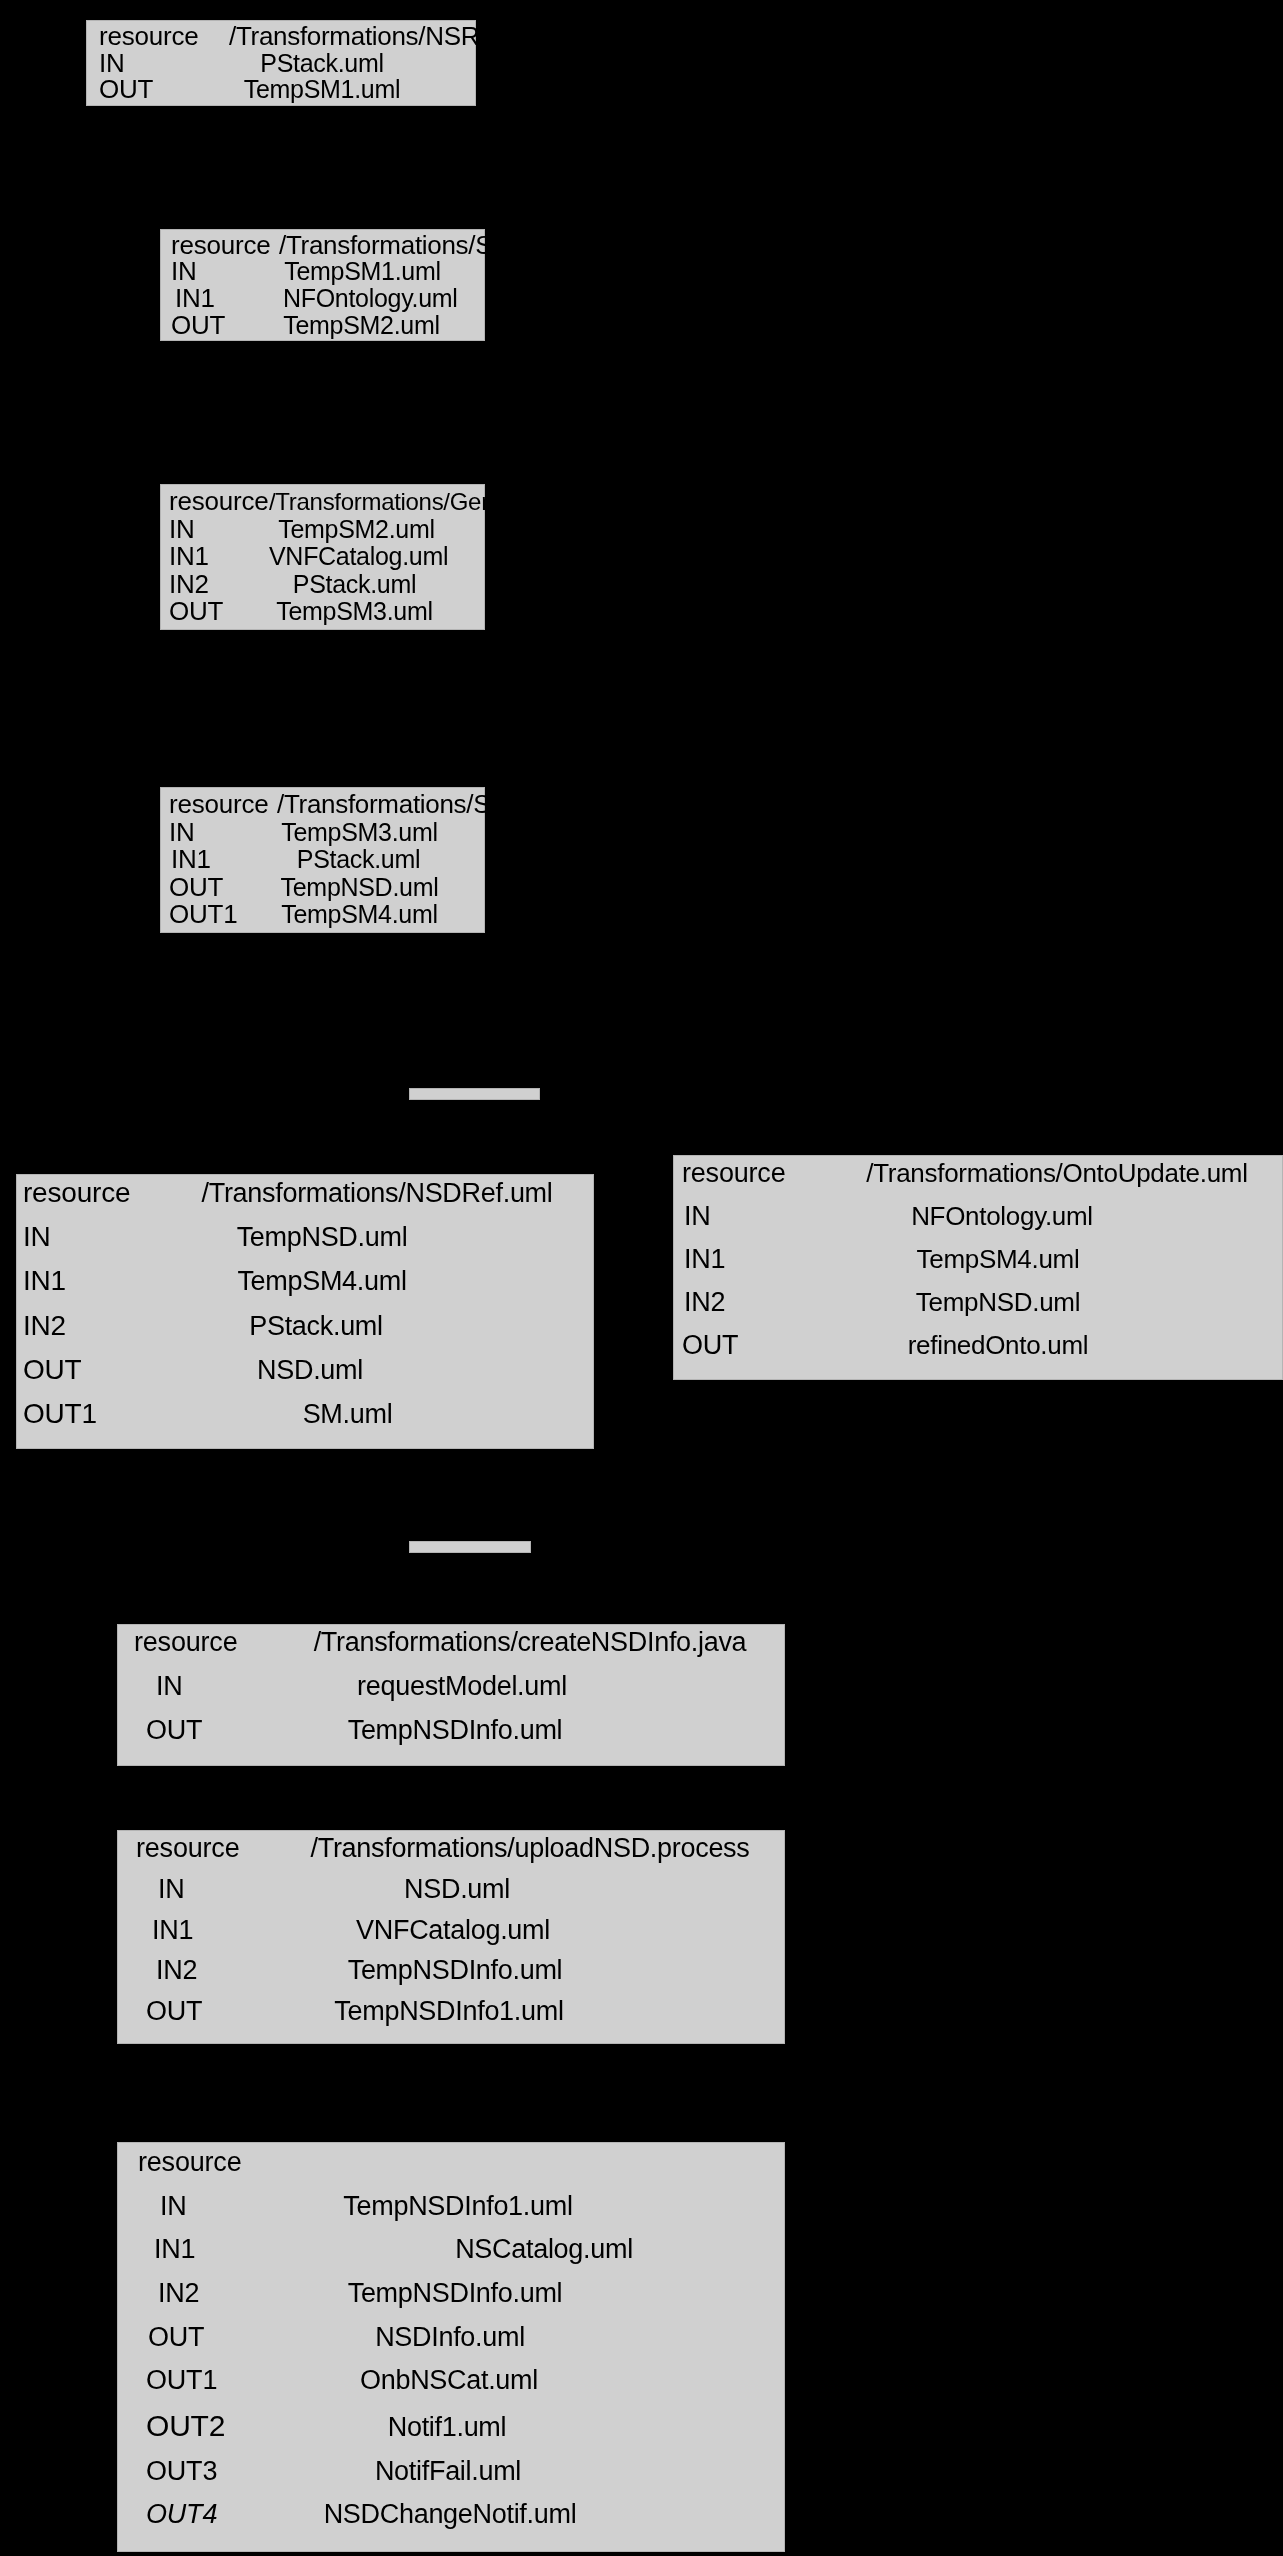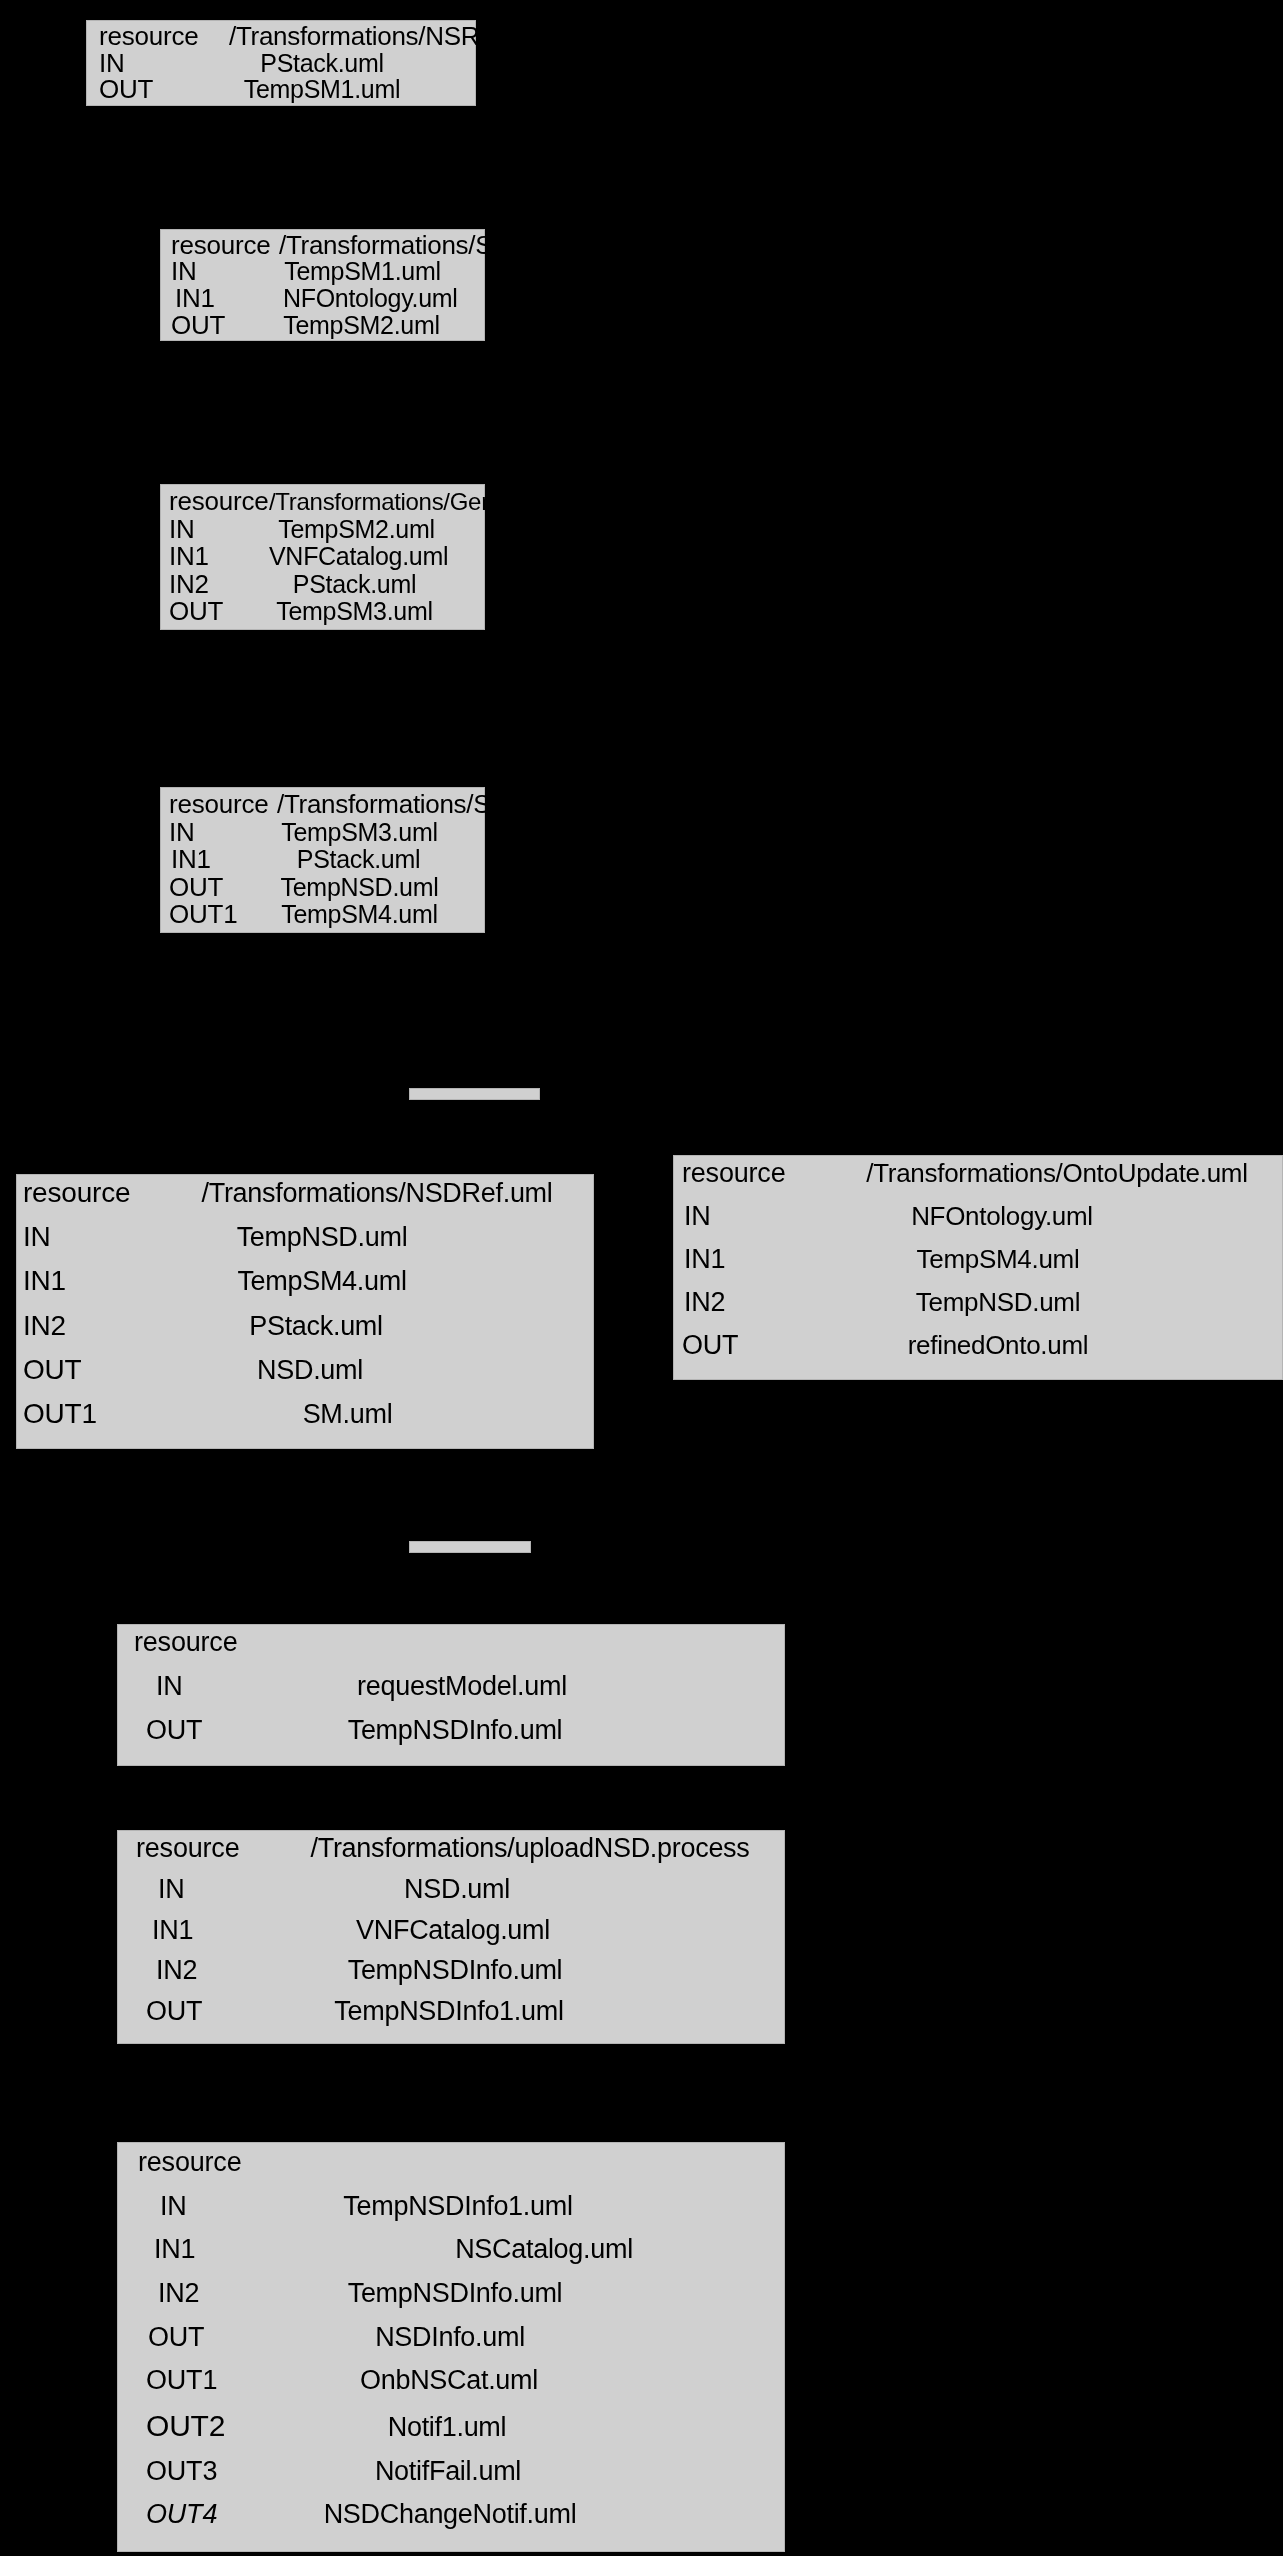--- a/index.html
+++ b/index.html
@@ -198,20 +198,21 @@
       <span class="tkey" style="width:150px; padding-left:8px; font-size:27px;">OUT</span>
       <span class="tval" style="padding-right:118px; font-size:26px;">refinedOnto.uml</span>
     </div>
   </div>
 
   <div class="sep" style="left:409px; top:1529px; width:122px; height:12px;"></div>
 
   <div class="tbox" style="left:117px; top:1612px; width:668px; height:142px; padding:4px 0;">
     <div class="trow hdr">
       <span class="tkey" style="width:150px; padding-left:16px; font-size:27px;">resource</span>
+      <span class="tval" style="padding-right:8px; font-size:27px;">/Transformations/createNSDInfo.java</span>
     </div>
     <div class="trow">
       <span class="tkey" style="width:150px; padding-left:38px; font-size:27px;">IN</span>
       <span class="tval" style="padding-right:166px; font-size:27px;">requestModel.uml</span>
     </div>
     <div class="trow">
       <span class="tkey" style="width:150px; padding-left:28px; font-size:27px;">OUT</span>
       <span class="tval" style="padding-right:170px; font-size:27px;">TempNSDInfo.uml</span>
     </div>
   </div>

